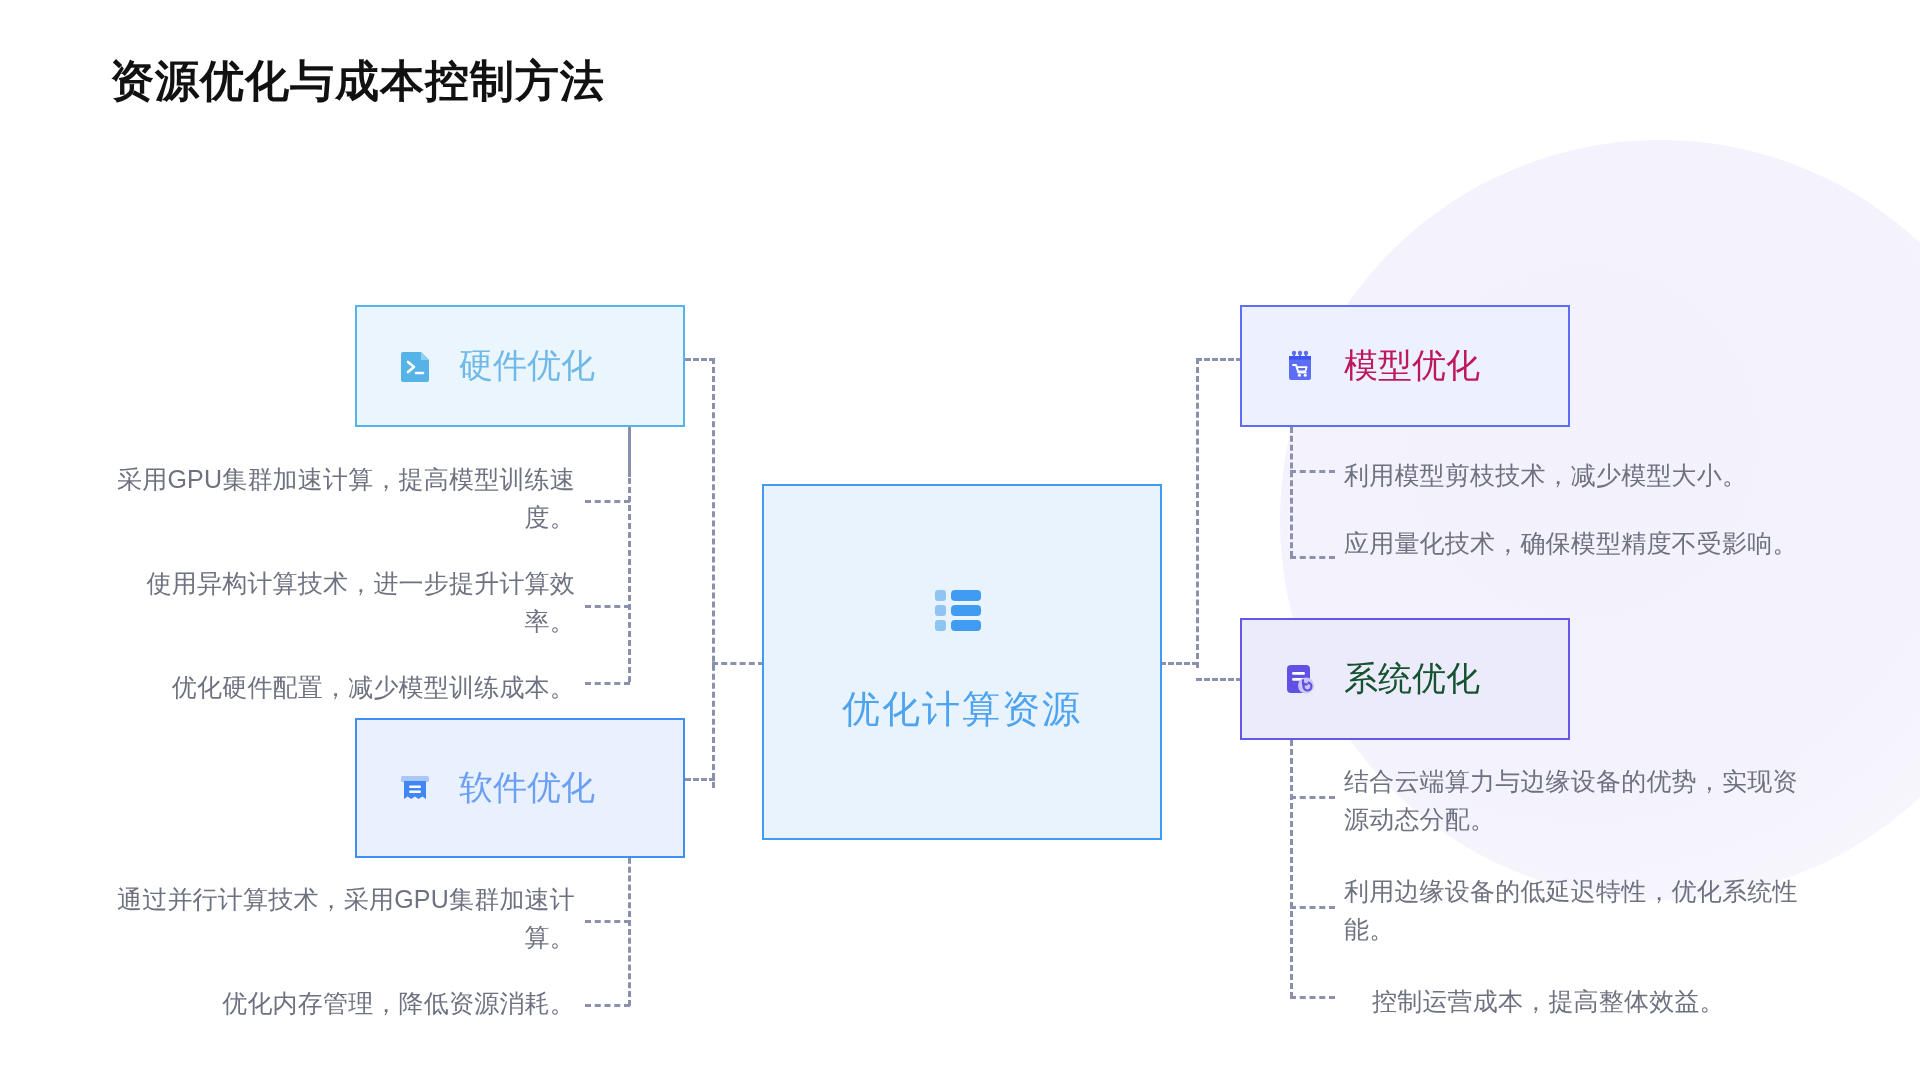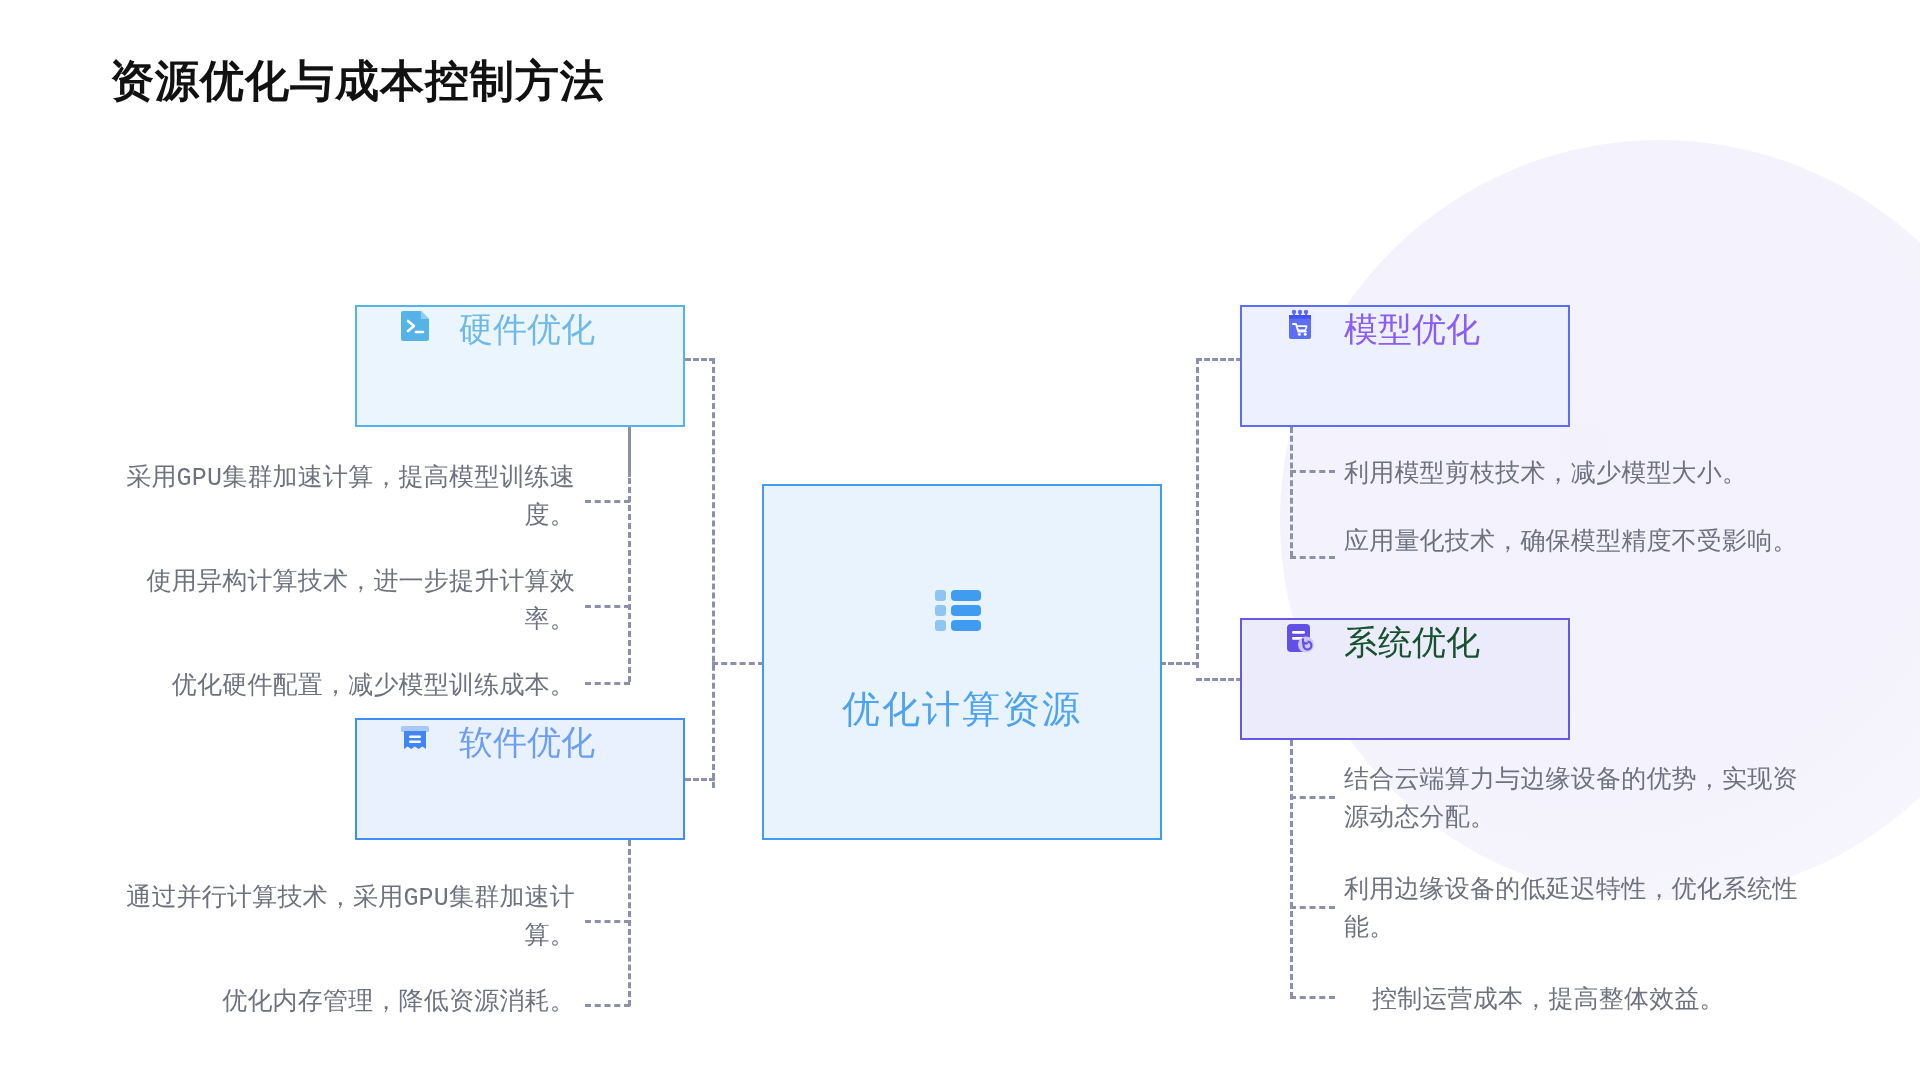--- a/index.html
+++ b/index.html
@@ -18,51 +18,51 @@
   #stage { position:absolute; inset:0; }
 
   .title {
     position:absolute; left:110px; top:52px;
     font-size:44px; font-weight:bold; color:#111111;
     letter-spacing:1px; white-space:nowrap;
   }
 
   
   .node {
-    position:absolute; display:flex; align-items:flex-start;
+    position:absolute; display:flex; align-items:center;
     border-width:2px; border-style:solid;
   }
   .node .ico { margin-left:40px; width:36px; height:36px; flex:none; }
   .node .lbl { margin-left:26px; font-size:34px; white-space:nowrap; }
 
   #n-hw  { left:355px;  top:305px; width:330px; height:122px;
            background:#eaf5fd; border-color:#56b3e8; }
   #n-hw  .lbl { color:#6fb9e8; }
-  #n-sw  { left:355px;  top:718px; width:330px; height:122px;
+  #n-sw  { left:355px;  top:718px; width:330px; height:140px;
            background:#e9f1fe; border-color:#3f8ef7; }
   #n-sw  .lbl { color:#6b9ff5; }
   #n-md  { left:1240px; top:305px; width:330px; height:122px;
            background:#edf0fe; border-color:#5b6ef5; }
-  #n-md  .lbl { color:#8b5cf6; }
+  #n-md  .lbl { color:#be185d; }
   #n-sy  { left:1240px; top:618px; width:330px; height:122px;
            background:#ecebfc; border-color:#6557e8; }
   #n-sy  .lbl { color:#14532d; }
 
   #n-center {
     position:absolute; left:762px; top:484px; width:400px; height:356px;
     background:#e8f3fd; border:2px solid #3f9cf0;
     display:flex; flex-direction:column; align-items:center; justify-content:center;
   }
   #n-center .cico { width:54px; height:44px; margin-bottom:44px; }
   #n-center .clbl { font-size:38px; color:#4ea3ef; letter-spacing:2px;margin-top:7px; }
 
   
   .leaf {
     position:absolute; font-size:25px; color:#6e7180;
-    line-height:1.52; letter-spacing:0.2px;font-family:Liberation Mono, monospace;
+    line-height:1.52; letter-spacing:0.2px;
   }
   .leaf.r-align { text-align:right; }
 
   
   .v, .h { position:absolute; }
   .v { width:0; border-left:3px dashed #8b90ad; }
   .h { height:0; border-top:3px dashed #8b90ad; }
   .v.solid { border-left-style:solid; }
 </style>
 </head>

